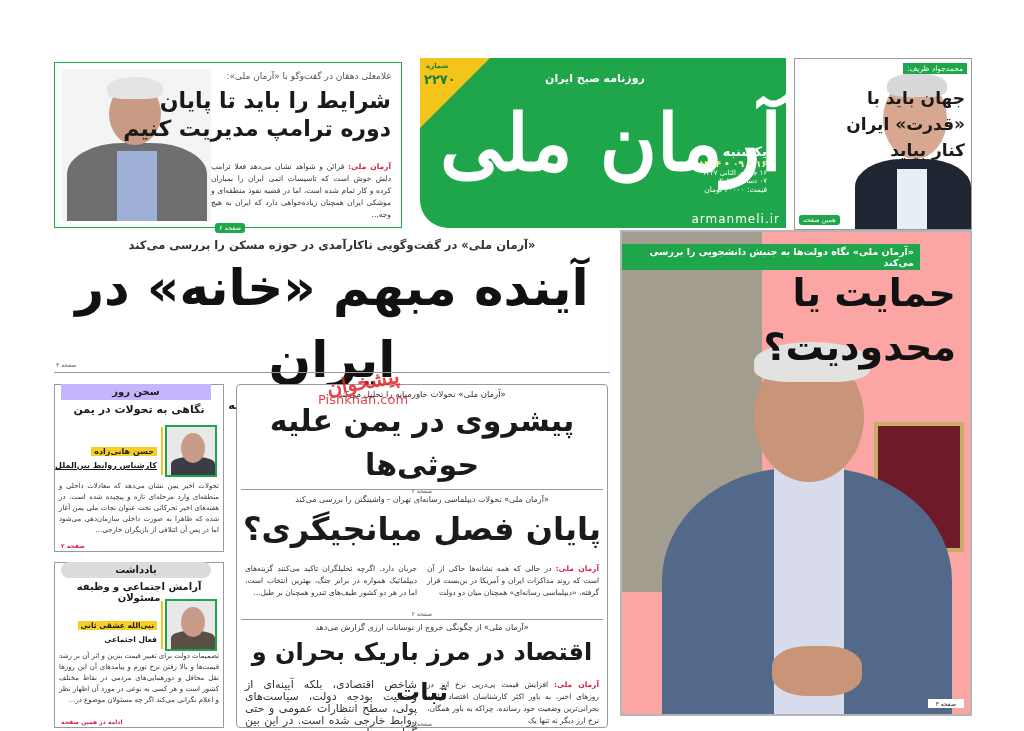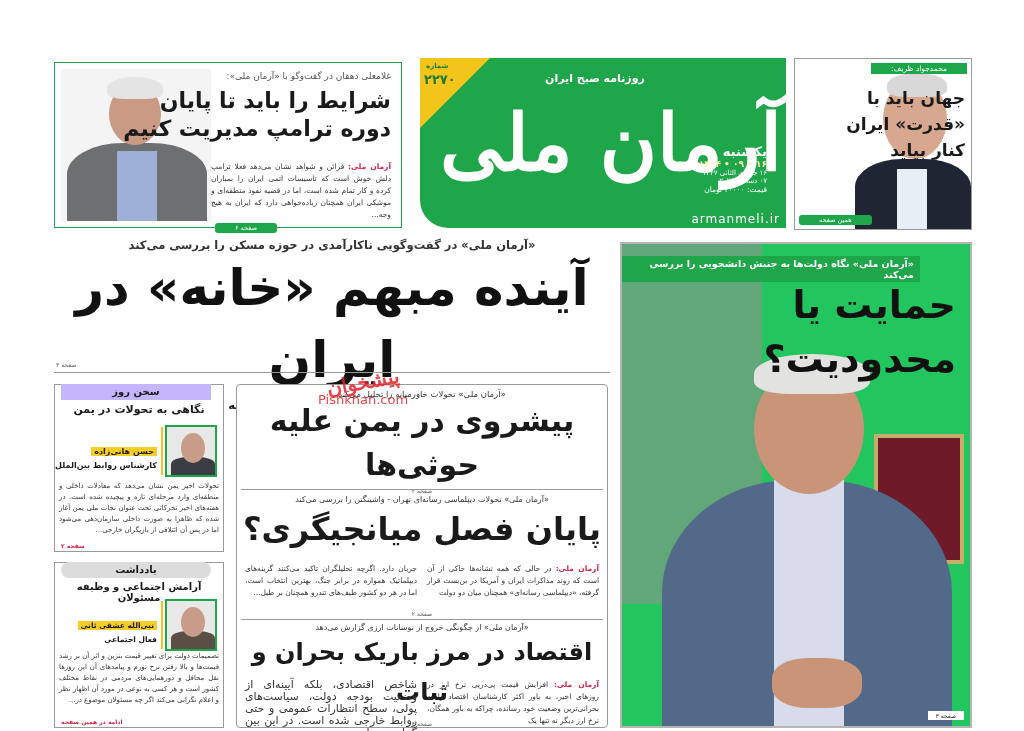--- a/index.html
+++ b/index.html
@@ -7,21 +7,21 @@
   body{position:relative;font-family:"DejaVu Sans",sans-serif;color:#1a1a1a;direction:rtl}
   .abs{position:absolute}
   .green{background:#1fa64a}
   .box{border:1px solid #9a9a9a;background:#fff}
   .bold{font-weight:bold}
   .c{text-align:center}
   .para{font-size:8.5px;line-height:13px;color:#333;text-align:justify}
   .red{color:#d6244a;font-weight:bold}
   .kicker{font-size:11px;font-weight:bold;color:#333;text-align:center}
   .page-ref{font-size:6px;color:#555;text-align:center}
-  .pill{background:#1fa64a;color:#fff;font-size:6.5px;border-radius:3px;padding:1px 20px}
+  .pill{background:#1fa64a;color:#fff;font-size:6.5px;border-radius:3px;padding:1px 4px}
   .sq{display:inline-block;width:9px;height:9px;background:#1fa64a;border:2px solid #fff;outline:1px solid #1fa64a;margin-left:4px;vertical-align:middle}
   .hr{height:1px;background:#999}
   
   .photo{overflow:hidden}
   .suit{position:absolute;bottom:0;background:#4a4f57;border-radius:40% 40% 0 0}
   .head{position:absolute;border-radius:50%;background:#d9a78c}
   .hair{position:absolute;border-radius:50% 50% 30% 30%;background:#cfcfcf}
   .shirt{position:absolute;bottom:0;background:#dfe6f2}
 </style>
 </head>
@@ -81,21 +81,21 @@
 <div class="abs" style="left:54px;top:238px;width:556px;height:130px;">
   <div class="kicker" style="font-size:11.5px;">«آرمان ملی» در گفت‌وگویی ناکارآمدی در حوزه مسکن را بررسی می‌کند</div>
   <div class="bold c" style="font-size:50px;line-height:72px;color:#111;">آینده مبهم «خانه» در ایران</div>
   <div class="bold c" style="font-size:11.5px;margin-top:2px;">
     <span class="sq"></span><span>مهدی پازوکی: احمدی نژاد بحران مسکن را به اوج رساند</span>
   </div>
   <div class="abs page-ref" style="left:2px;bottom:0;">صفحه ۳</div>
 </div>
 <div class="abs hr" style="left:54px;top:372px;width:556px;"></div>
 
-<div class="abs" style="left:620px;top:242px;width:352px;height:486px;background:#22c55e;border:2px solid #b5b5b5;overflow:hidden;">
+<div class="abs" style="left:620px;top:230px;width:352px;height:486px;background:#fca5a5;border:2px solid #b5b5b5;overflow:hidden;">
   <div class="abs" style="left:0;top:0;width:140px;height:360px;background:#7c9a85;opacity:.7"></div>
   <div class="abs" style="right:6px;top:190px;width:90px;height:130px;background:#6f1a28;border:4px solid #c7ad6a"></div>
   <div class="abs photo" style="left:40px;top:110px;width:300px;height:376px;">
     <div class="suit" style="left:0;width:290px;height:250px;background:#52698a;border-radius:45% 45% 0 0"></div>
     <div class="shirt" style="left:112px;width:70px;height:250px;background:#d7dbeb"></div>
     <div class="head" style="left:92px;top:10px;width:110px;height:130px;background:#c99478"></div>
     <div class="hair" style="left:92px;top:0;width:116px;height:40px;background:#e2e2e0"></div>
     <div class="abs" style="left:110px;bottom:22px;width:90px;height:50px;background:#c99478;border-radius:40%"></div>
   </div>
   <div class="abs pill" style="right:50px;top:12px;font-size:9.5px;border-radius:0;padding:2px 6px;font-weight:bold">«آرمان ملی» نگاه دولت‌ها به جنبش دانشجویی را بررسی می‌کند</div>
@@ -105,21 +105,21 @@
 
 <div class="abs box" style="left:54px;top:384px;width:170px;height:168px;">
   <div class="abs bold c" style="left:6px;top:-1px;width:150px;height:16px;background:#c4b5fd;font-size:10px;line-height:16px;">سخن روز</div>
   <div class="abs bold c" style="left:0;top:18px;width:100%;font-size:11px;">نگاهی به تحولات در یمن</div>
   <div class="abs photo" style="left:110px;top:40px;width:52px;height:52px;border:2px solid #1fa64a;background:#e8e8e8">
     <div class="suit" style="left:4px;width:44px;height:18px;background:#3a3d44"></div>
     <div class="head" style="left:14px;top:6px;width:24px;height:30px;background:#c89c88"></div>
   </div>
   <div class="abs" style="left:106px;top:42px;width:2px;height:48px;background:#f3c41a"></div>
   <div class="abs bold" style="right:66px;top:62px;font-size:8px;background:#f7cf24;padding:0 3px;">حسن هانی‌زاده</div>
-  <div class="abs bold" style="right:66px;top:76px;font-size:8px;">کارشناس روابط بین‌الملل</div>
+  <div class="abs bold" style="right:66px;top:76px;font-size:8px;text-decoration:underline;">کارشناس روابط بین‌الملل</div>
   <div class="abs para" style="left:4px;top:96px;width:160px;font-size:7px;line-height:11px;">تحولات اخیر یمن نشان می‌دهد که معادلات داخلی و منطقه‌ای وارد مرحله‌ای تازه و پیچیده شده است. در هفته‌های اخیر تحرکاتی تحت عنوان نجات ملی یمن آغاز شده که ظاهرا به صورت داخلی سازمان‌دهی می‌شود اما در پس آن ائتلافی از بازیگران خارجی...</div>
   <div class="abs red" style="left:6px;bottom:2px;font-size:6px;">صفحه ۲</div>
 </div>
 
 <div class="abs box" style="left:54px;top:562px;width:170px;height:166px;">
   <div class="abs bold c" style="left:6px;top:-1px;width:150px;height:16px;background:#dcdcdc;font-size:10px;line-height:16px;border-radius:8px;">یادداشت</div>
   <div class="abs bold c" style="left:0;top:18px;width:100%;font-size:10px;">آرامش اجتماعی و وظیفه مسئولان</div>
   <div class="abs photo" style="left:110px;top:36px;width:52px;height:52px;border:2px solid #1fa64a;background:#e8e8e8">
     <div class="suit" style="left:4px;width:44px;height:18px;background:#5b4e44"></div>
     <div class="head" style="left:14px;top:6px;width:24px;height:30px;background:#c89c88"></div>

